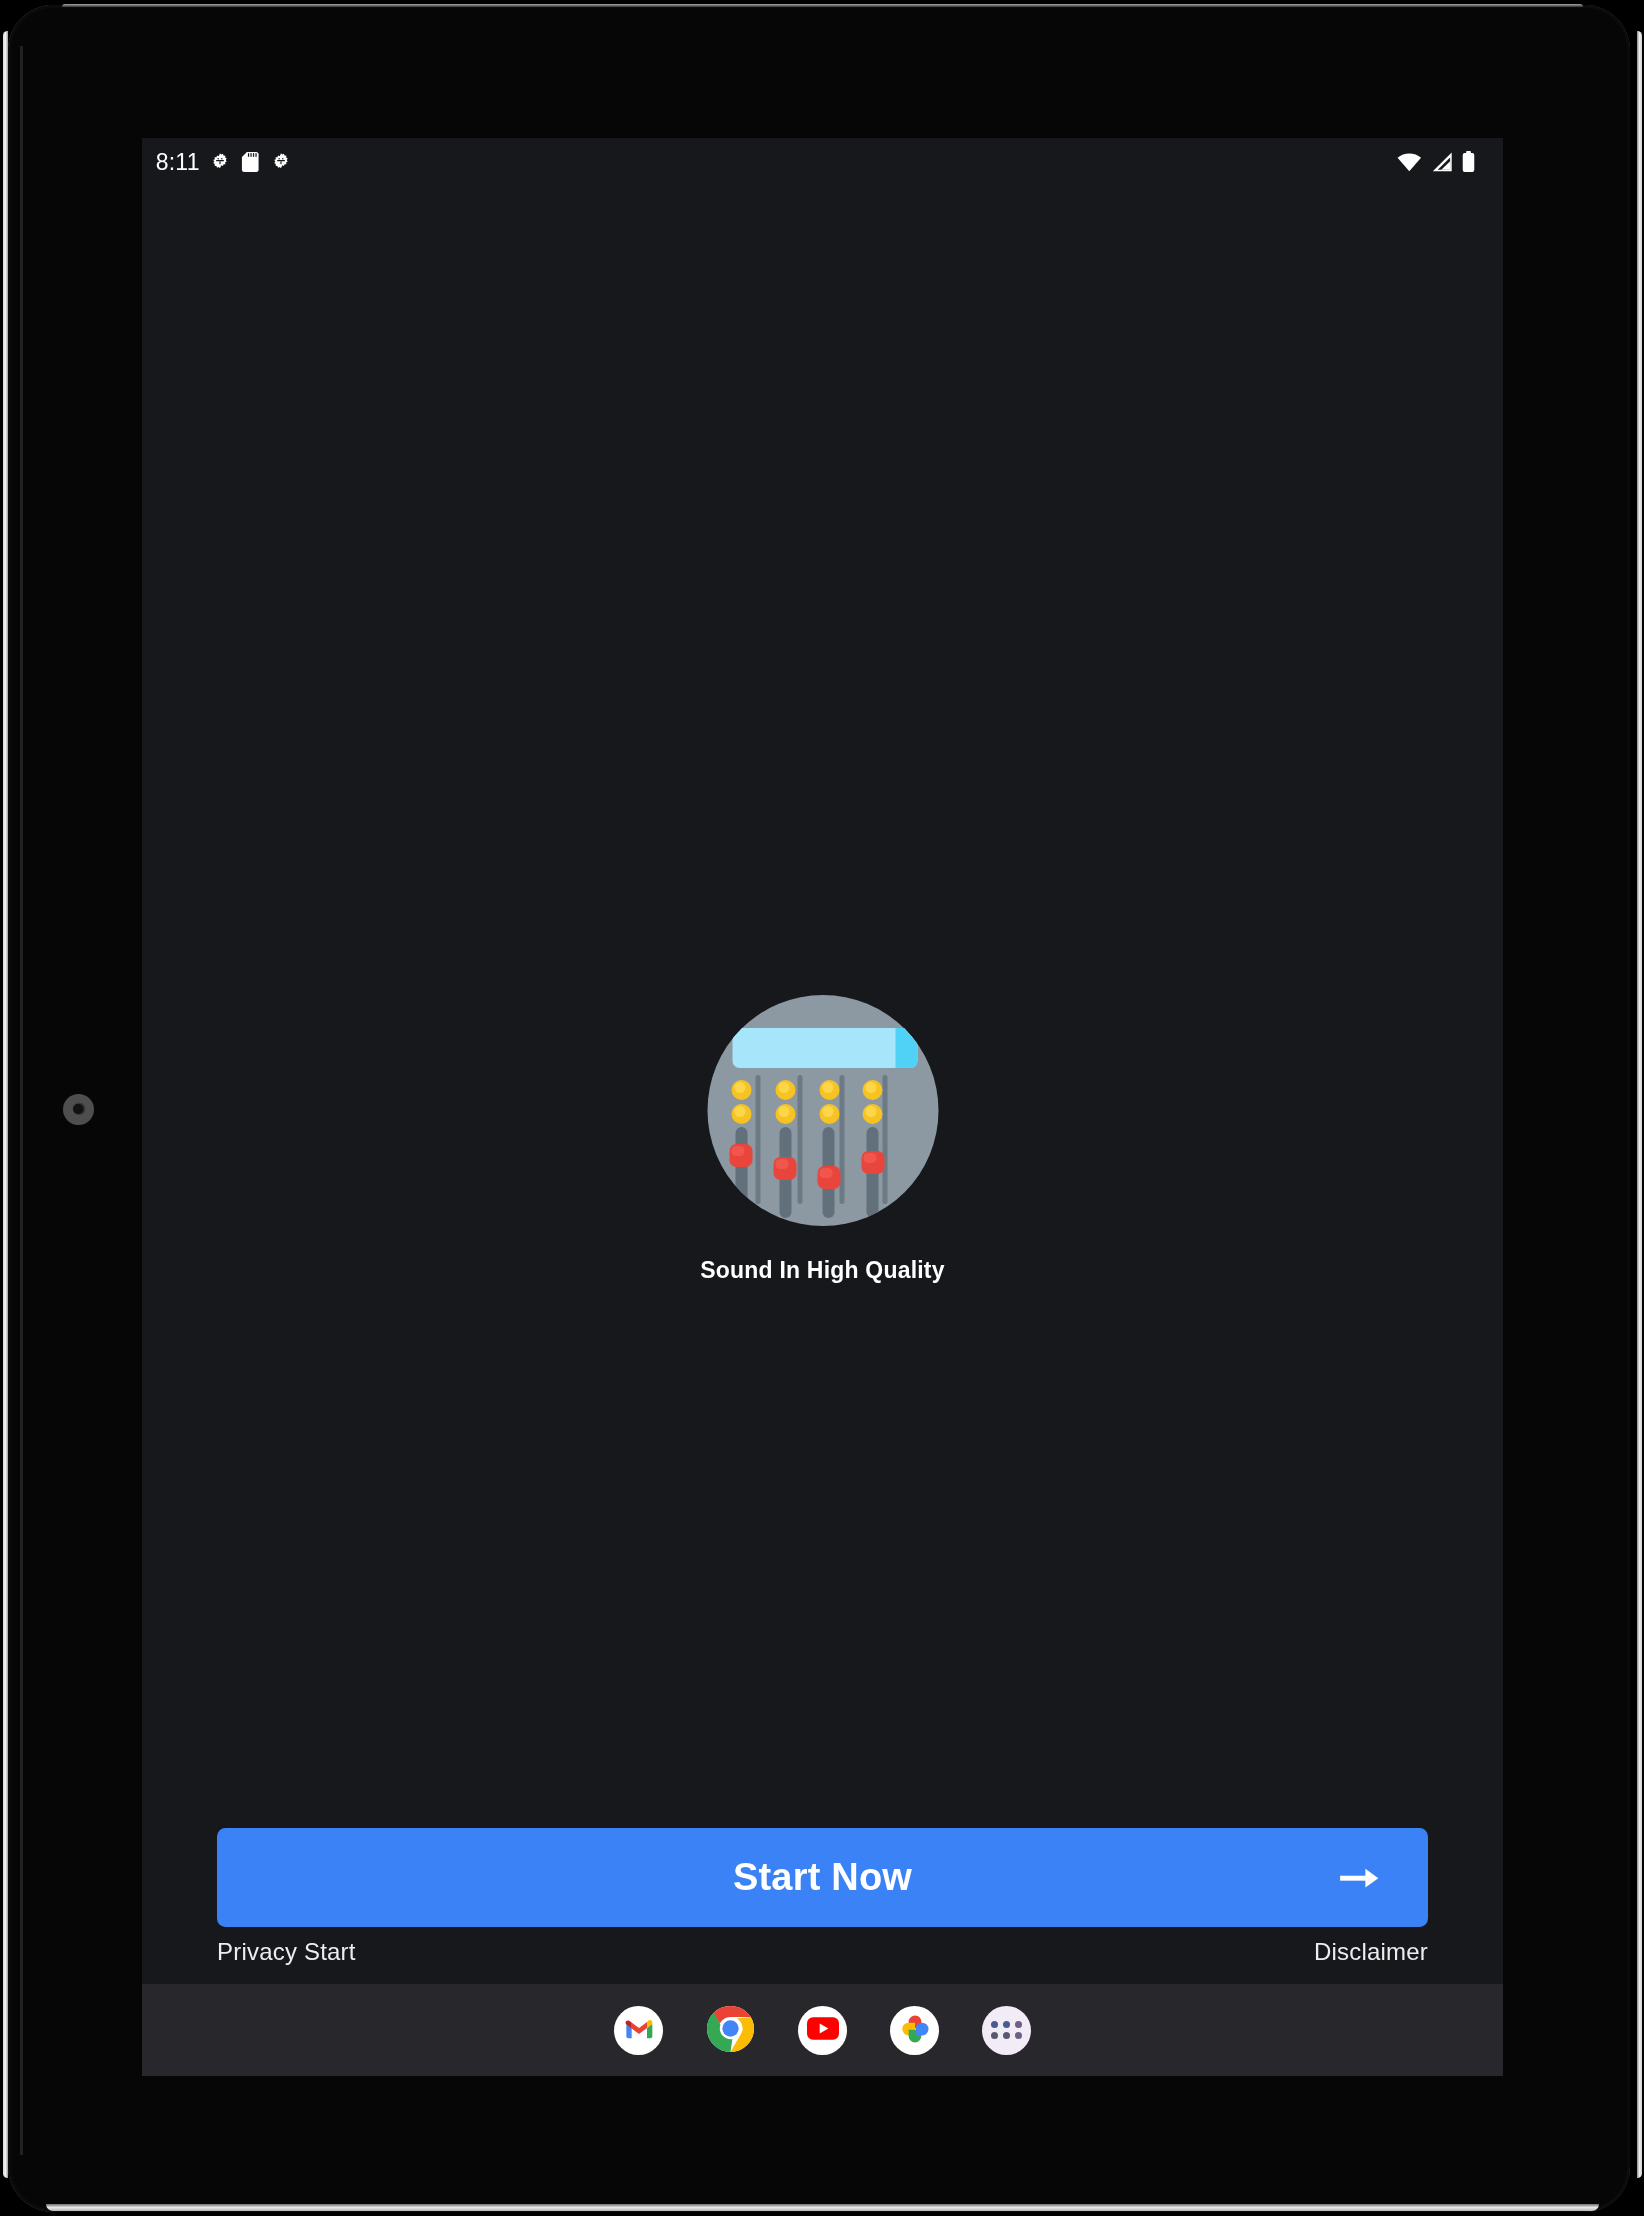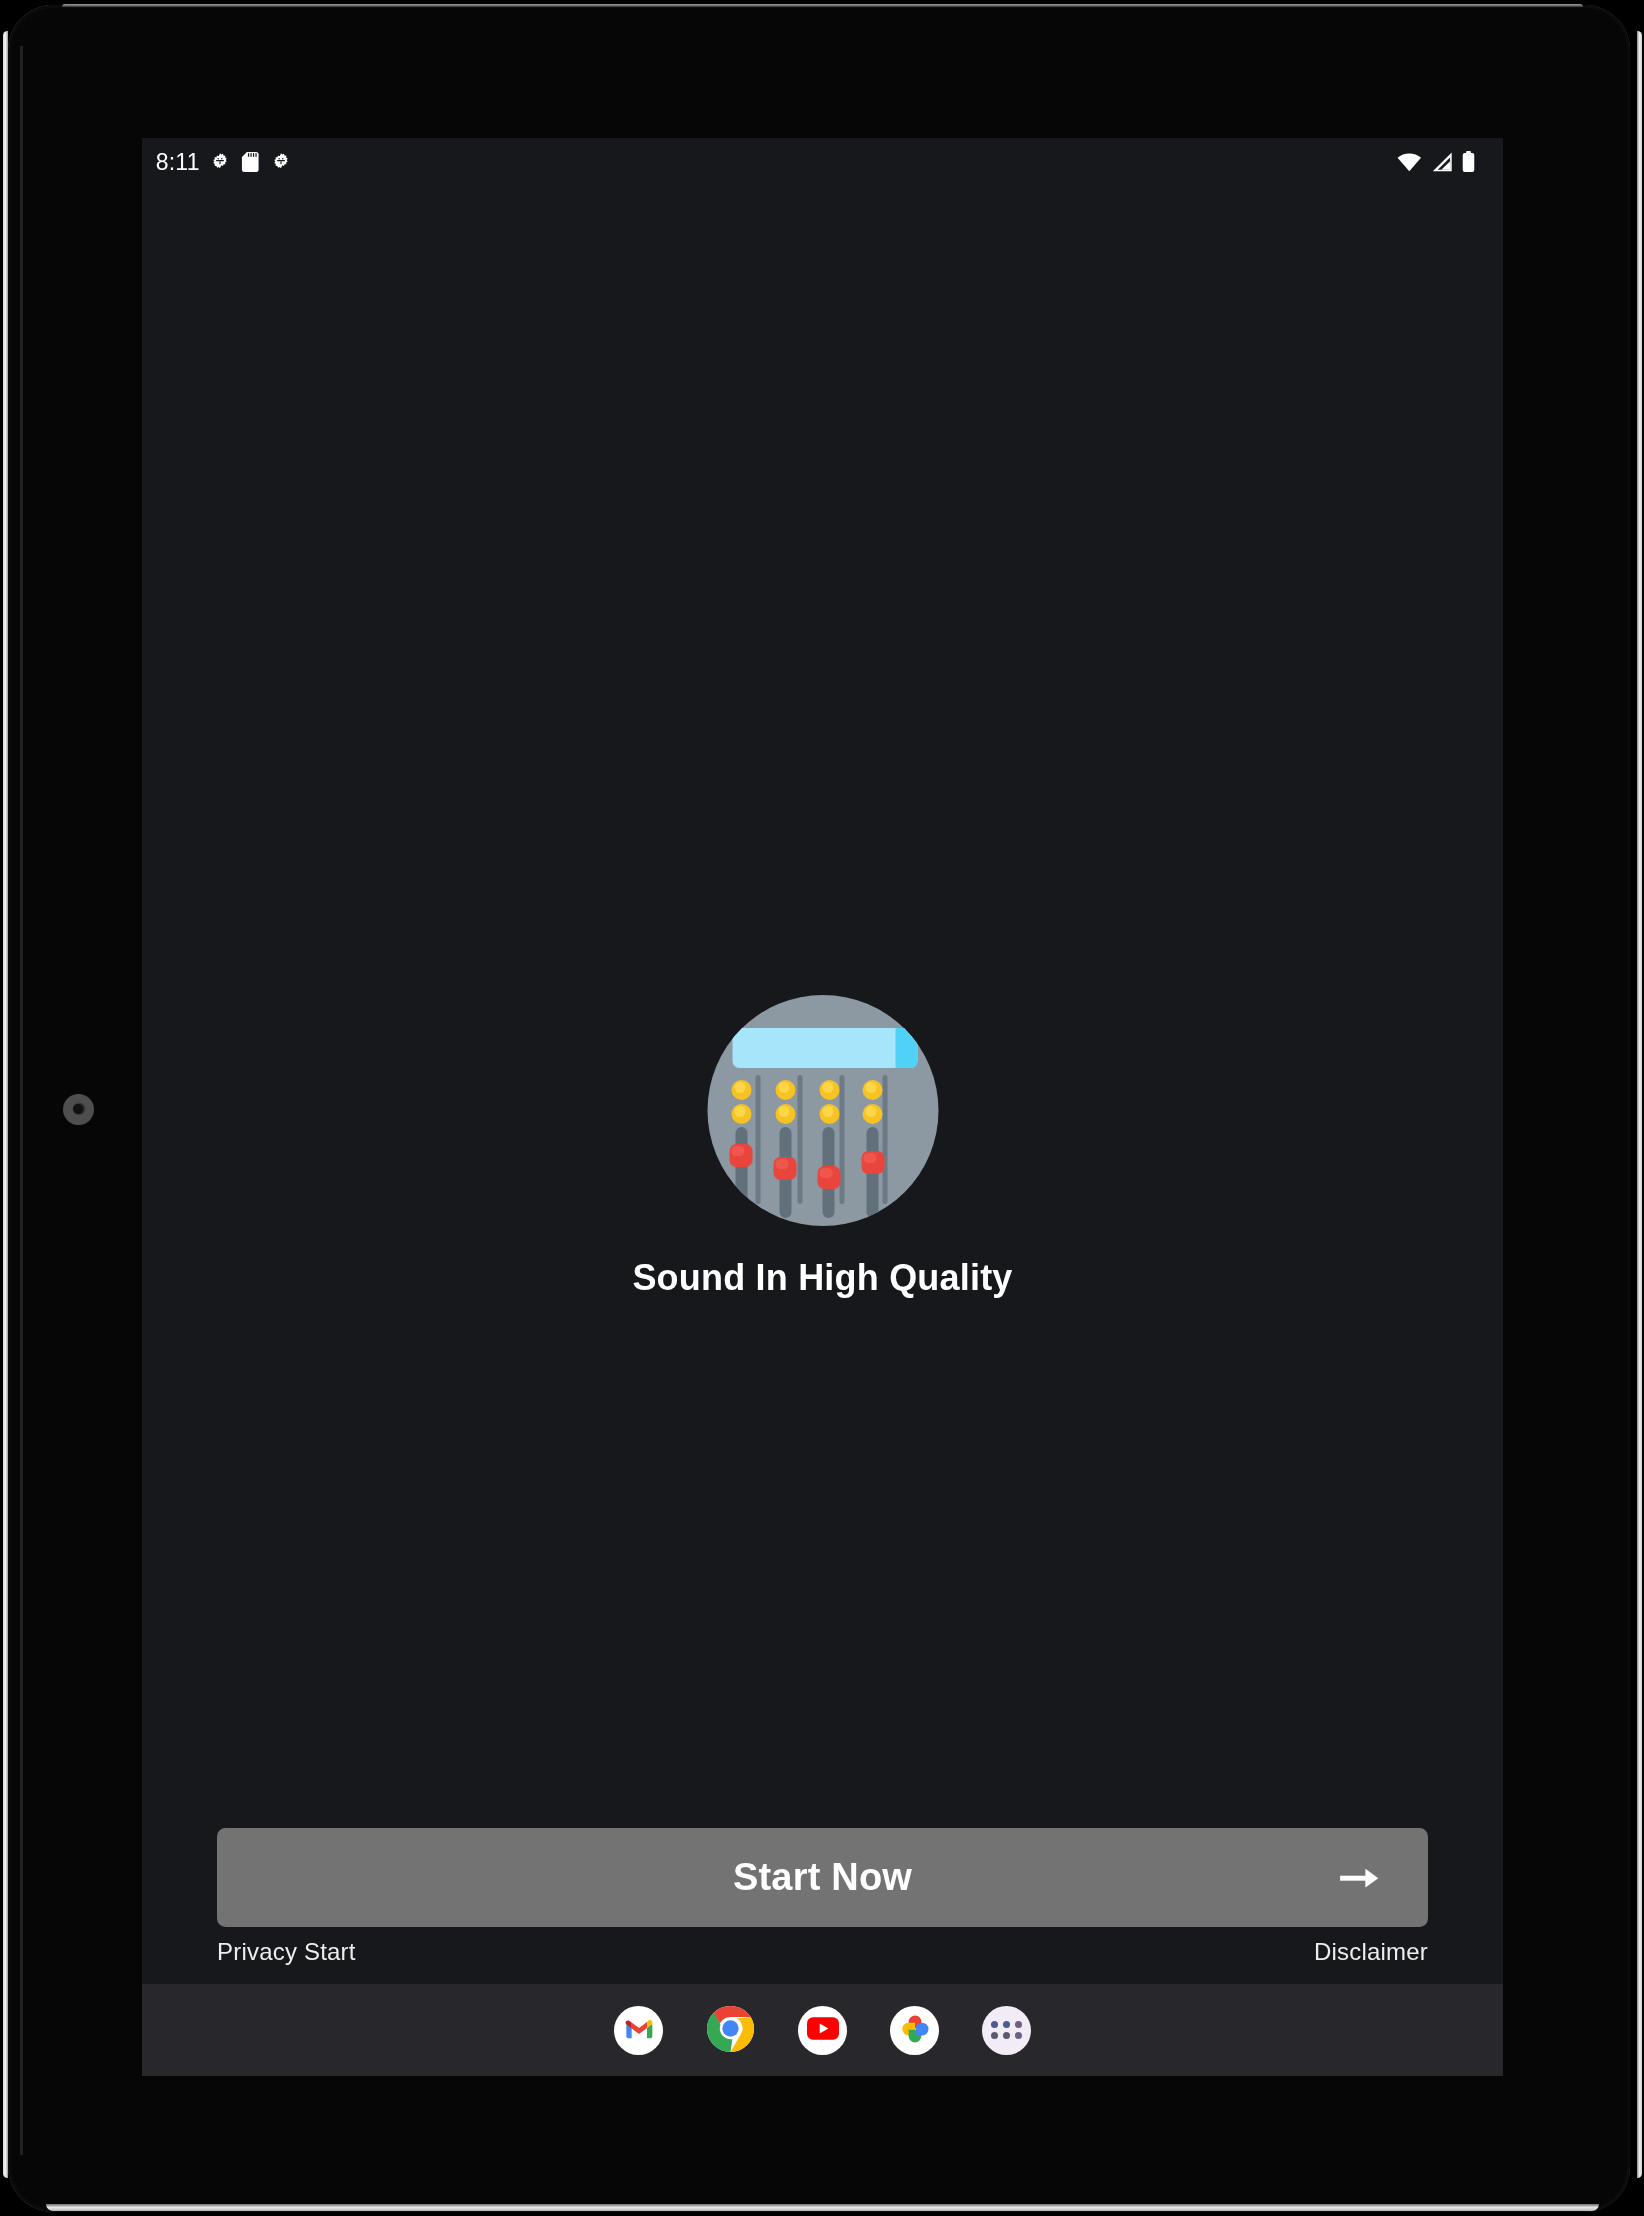--- a/index.html
+++ b/index.html
@@ -125,29 +125,29 @@
   }
   .eq-knob::after{
     content:""; position:absolute; left:2.3px; top:2.3px;
     width:13px; height:10px; border-radius:4.6px;
     background:#F2584E; opacity:.9;
   }
 
   #hero-title{
     position:absolute; left:0; top:1071px; width:100%;
     text-align:center;
-    color:#ffffff; font-size:36px; font-weight:bold;
+    color:#ffffff; font-size:23px; font-weight:bold;
     letter-spacing:0.2px;
   }
 
   
   #cta-button{
     position:absolute; left:75px; top:1642px;
     width:1211px; height:99px;
-    background:#737373;
+    background:#3b82f6;
     border:none; border-radius:8.5px;
     cursor:pointer;
     display:flex; align-items:center; justify-content:center;
     position:absolute;
   }
   #cta-label{
     color:#ffffff; font-size:38px; font-weight:bold; letter-spacing:0.2px;
   }
   #cta-arrow{
     position:absolute; right:48px; top:50%; transform:translateY(-50%);

